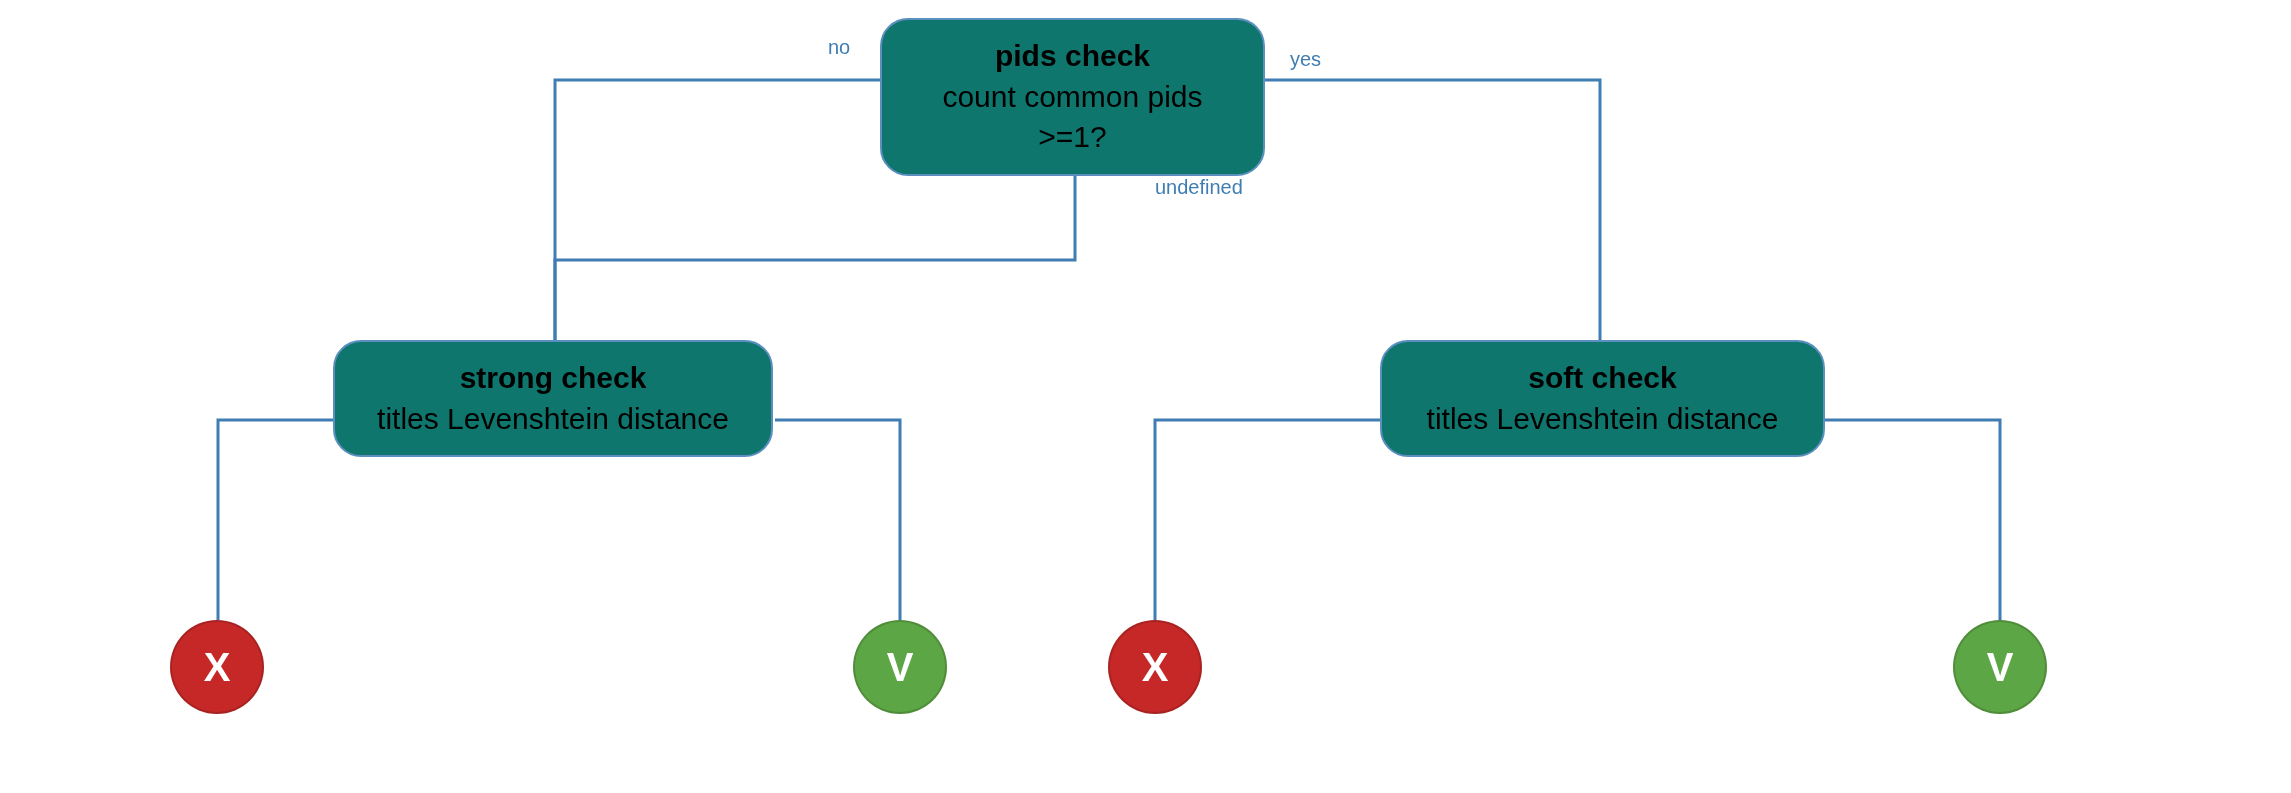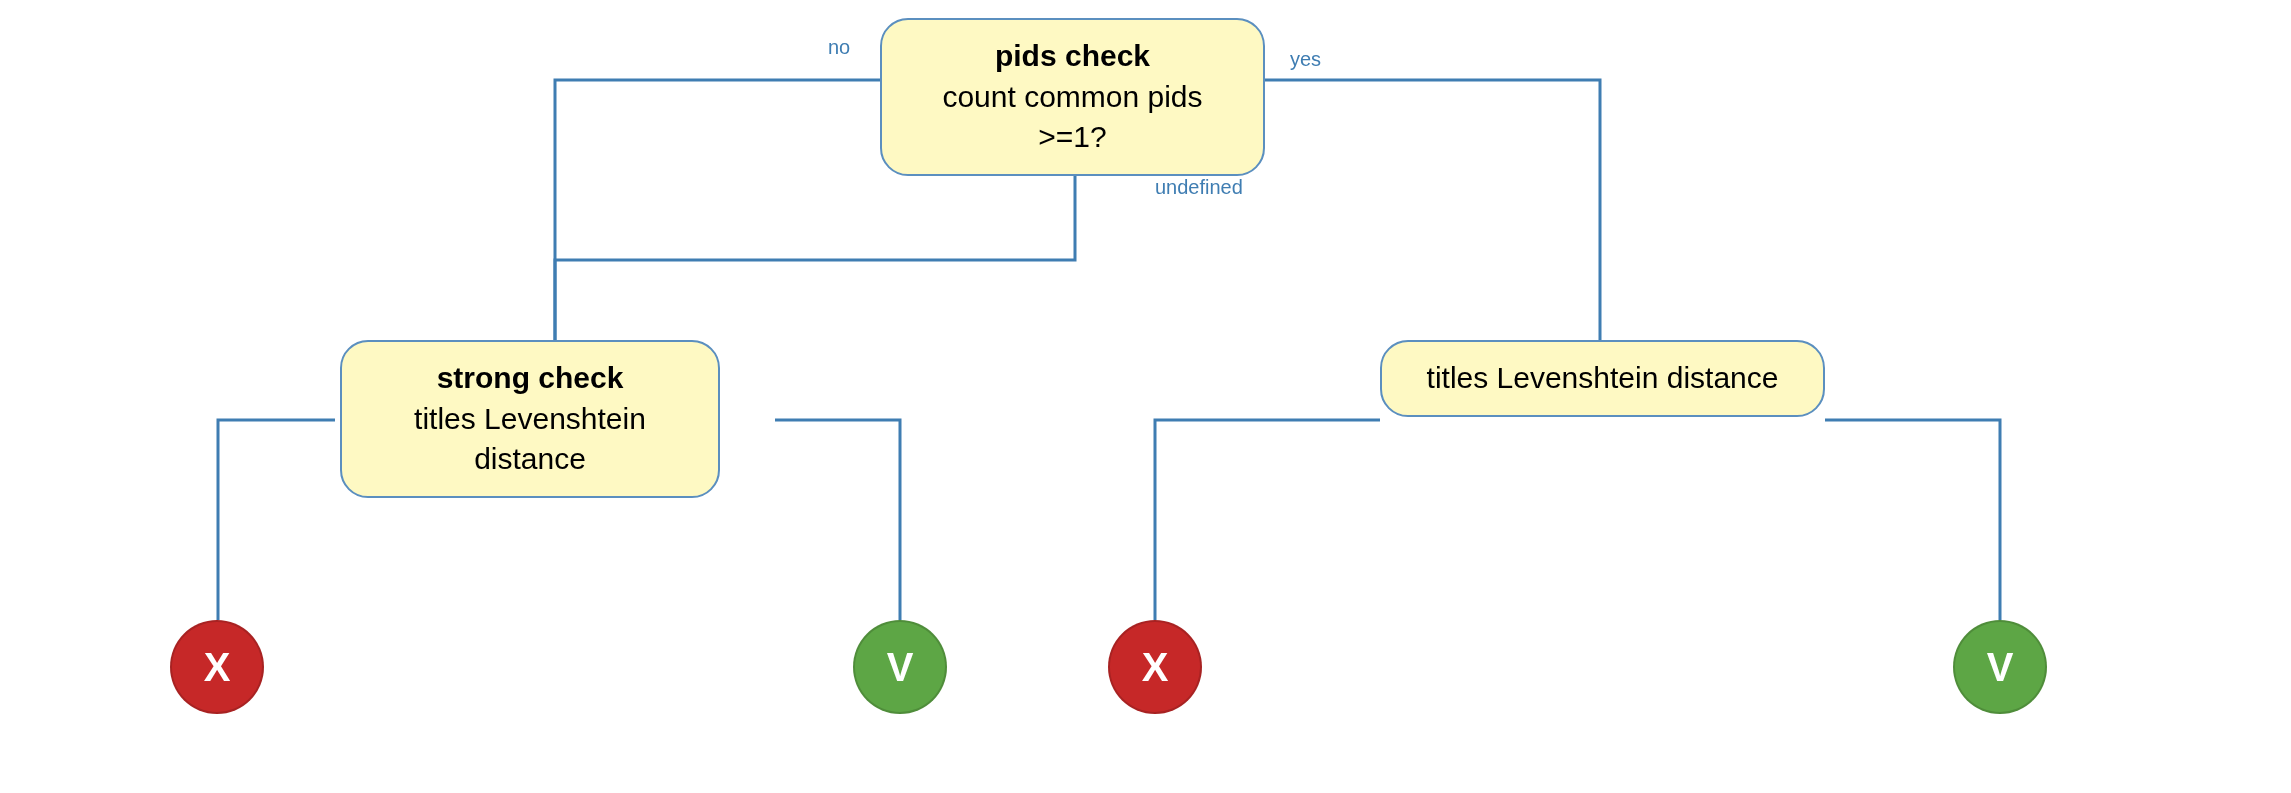--- a/index.html
+++ b/index.html
@@ -5,21 +5,21 @@
   * { box-sizing: border-box; margin: 0; padding: 0; }
   body {
     width: 2291px;
     height: 793px;
     position: relative;
     font-family: Arial, Helvetica, sans-serif;
     background: transparent;
   }
   .node-box {
     position: absolute;
-    background: #fef9c3;
+    background: #0f766e;
     border: 2px solid #5b8fbf;
     border-radius: 28px;
     padding: 16px 36px;
     text-align: center;
     line-height: 1.35;
   }
   .node-box .title {
     font-weight: bold;
     font-size: 30px;
     color: #000;
@@ -84,26 +84,27 @@
 <div class="node-box" style="left:880px; top:18px; width:385px;">
   <div class="title">pids check</div>
   <div class="desc">count common pids</div>
   <div class="desc">&gt;=1?</div>
 </div>
 
 <div class="edge-label" style="left:828px; top:36px;">no</div>
 <div class="edge-label" style="left:1290px; top:48px;">yes</div>
 <div class="edge-label" style="left:1155px; top:176px;">undefined</div>
 
-<div class="node-box" style="left:340px; top:340px; width:380px;">
+<div class="node-box" style="left:333px; top:340px; width:440px;">
   <div class="title">strong check</div>
   <div class="desc">titles Levenshtein distance</div>
 </div>
 
 <div class="node-box" style="left:1380px; top:340px; width:445px;">
+  <div class="title">soft check</div>
   <div class="desc">titles Levenshtein distance</div>
 </div>
 
 <div class="result-circle red" style="left:170px; top:620px;">
   <span>X</span>
 </div>
 <div class="result-circle green" style="left:853px; top:620px;">
   <span>V</span>
 </div>
 <div class="result-circle red" style="left:1108px; top:620px;">

